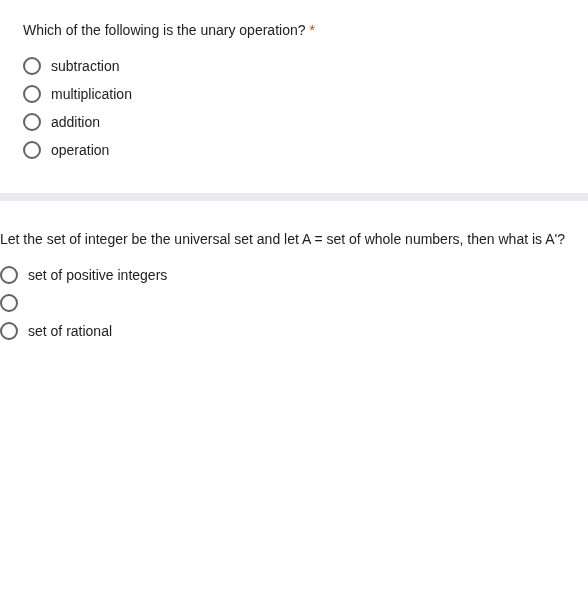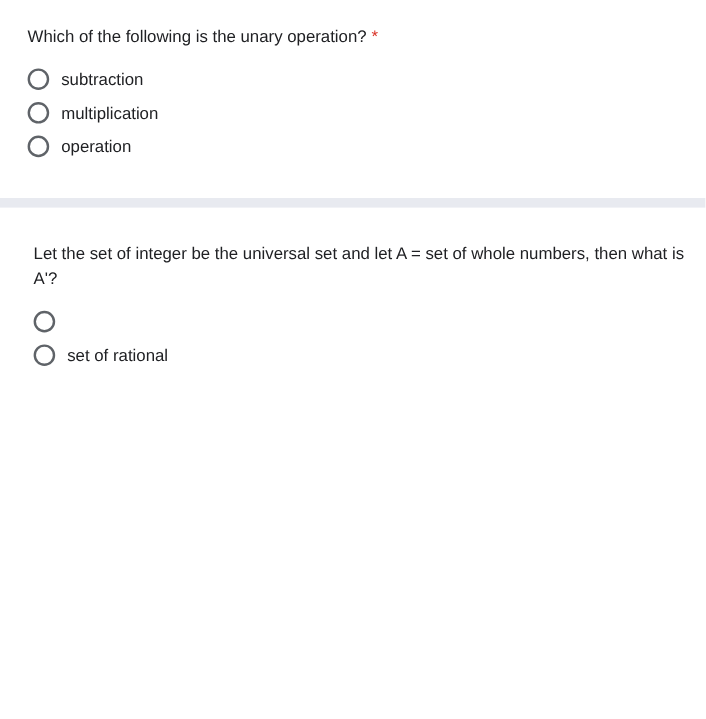--- a/index.html
+++ b/index.html
@@ -65,21 +65,21 @@
     }
 
     .divider {
       height: 8px;
       background-color: #e8eaf0;
       width: 100%;
       margin: 8px 0;
     }
 
     .question-block-second {
-      padding: 20px 16px 16px 28px;
+      padding: 20px 16px 16px 0;
     }
   </style>
 </head>
 <body>
 
 <div class="question-block">
   <div class="question-text">
     <span>Which of the following is the unary operation?</span><span class="required-star">*</span>
   </div>
   <ul class="option-list">
@@ -91,31 +91,43 @@
     </li>
     <li class="option-item">
       <label>
         <span class="radio-circle"></span>
         <span>multiplication</span>
       </label>
     </li>
     <li class="option-item">
       <label>
         <span class="radio-circle"></span>
+        <span>addition</span>
+      </label>
+    </li>
+    <li class="option-item">
+      <label>
+        <span class="radio-circle"></span>
         <span>operation</span>
       </label>
     </li>
   </ul>
 </div>
 
 <div class="divider"></div>
 
 <div class="question-block-second">
   <div class="question-text">Let the set of integer be the universal set and let A = set of whole numbers, then what is A'?</div>
   <ul class="option-list">
+    <li class="option-item">
+      <label>
+        <span class="radio-circle"></span>
+        <span>set of positive integers</span>
+      </label>
+    </li>
     <li class="option-item">
       <label>
         <span class="radio-circle"></span>
       </label>
     </li>
     <li class="option-item">
       <label>
         <span class="radio-circle"></span>
         <span>set of rational</span>
       </label>

